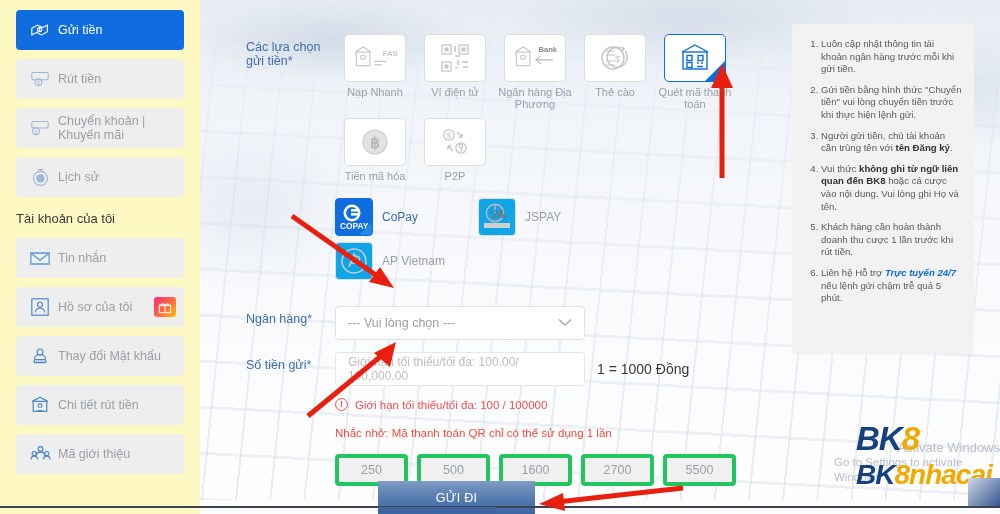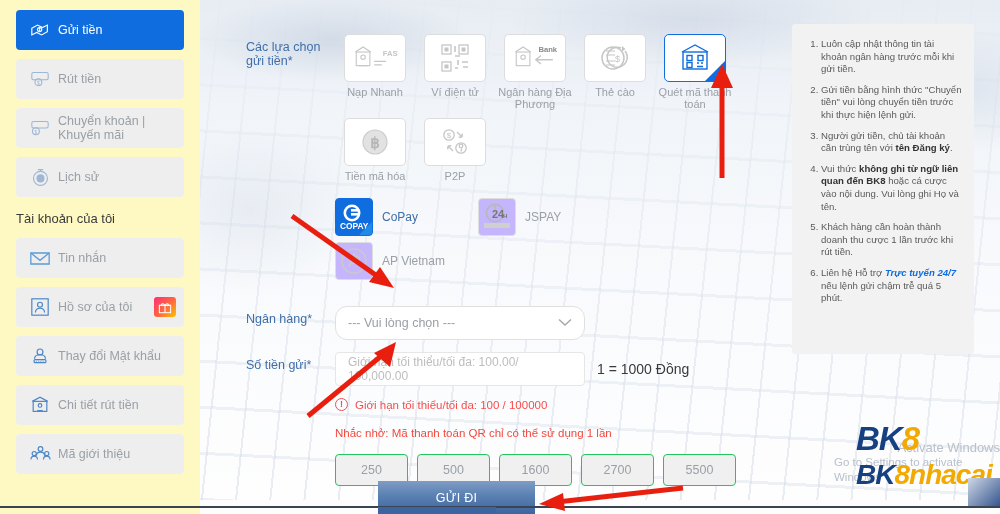--- a/index.html
+++ b/index.html
@@ -94,56 +94,56 @@
   .opt-label {
     font-size: 11px; color: #9aa0a6; margin-top: 4px; line-height: 12px;
   }
   .opt-label.sel { color: #9aa0a6; }
 
   .provider-row { display: flex; align-items: center; width: 400px; margin-top: 6px; }
   .provider { display: flex; align-items: center; }
   .prov-box {
     position: relative;
     width: 38px; height: 38px; border: 1px solid #dedede; border-radius: 4px;
-    background: #c4b5fd; display: flex; align-items: center; justify-content: center;
+    background: #0ea5e9; display: flex; align-items: center; justify-content: center;
     overflow: hidden; cursor: pointer;
   }
   .prov-box.sel { border: 1.5px solid #0f6ddf; background: #0f6ddf; }
   .prov-box.sel::after {
     content: ""; position: absolute; right: -1px; bottom: -1px;
     border-style: solid; border-width: 0 0 15px 15px;
     border-color: transparent transparent #1f8ae8 transparent;
   }
   .prov-name { font-size: 12px; color: #9aa0a6; margin-left: 9px; }
   .prov-name.sel { color: #3f6ea8; }
 
   .select-box {
     width: 250px; height: 34px;
-    border: 1px solid #e0e0e0; border-radius: 12px; background: #fff;
+    border: 1px solid #e0e0e0; border-radius: 4px; background: #fff;
     display: flex; align-items: center; justify-content: space-between;
     padding: 7px 12px; font-size: 12.5px; color: #9aa0a6; cursor: pointer;
   }
   .amt-input {
     width: 250px; height: 34px;
     border: 1px solid #e6e6e6; border-radius: 4px; background: #fff;
     padding: 0 12px; font-size: 12px; color: #bdbdbd;
     display: flex; align-items: center;
   }
   .rate { font-size: 14px; color: #3a3a3a; margin-left: 12px; align-self: center; }
   .errline { display: flex; align-items: center; font-size: 11.5px; color: #fa4b4b; }
   .err-ico {
     width: 13px; height: 13px; border-radius: 50%; border: 1.4px solid #fa4b4b;
     color: #fa4b4b; font-size: 9px; line-height: 10px; text-align: center;
     margin-right: 7px; font-weight: bold; flex: 0 0 13px;
   }
   .notered { font-size: 11.5px; color: #f4483c; }
   .chips { display: flex; }
   .chip {
     width: 73px; height: 32px; margin-right: 9px;
-    background: #f0f0f0; border: 1px solid #22c55e; border-radius: 4px;
+    background: #f0f0f0; border: 4px solid #22c55e; border-radius: 4px;
     display: flex; align-items: center; justify-content: center;
     font-size: 12.5px; color: #9aa0a6; cursor: pointer;
   }
   #submit-btn {
     position: absolute; left: 178px; top: 481px;
     width: 157px; height: 33px;
     background: linear-gradient(180deg,#7f9cc4 0%,#5d83b4 40%,#3c64a0 100%);
     color: #fff; font-size: 12.5px; letter-spacing: .3px;
     display: flex; align-items: center; justify-content: center;
     cursor: pointer; border: none;

